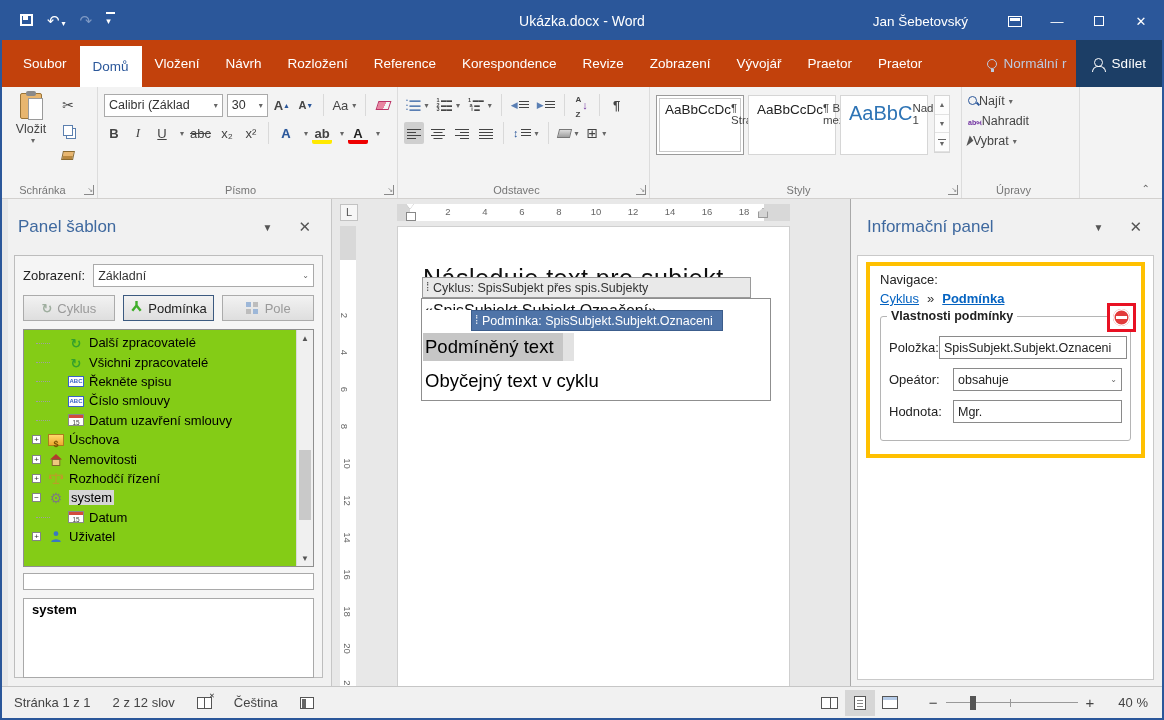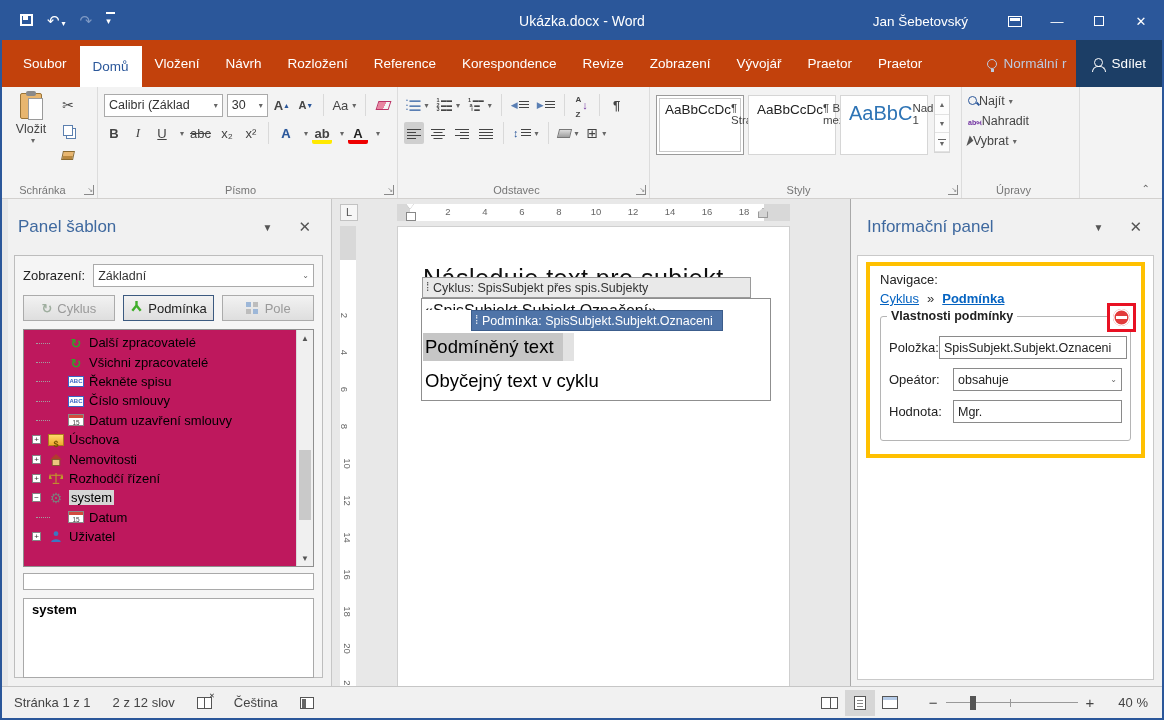--- a/index.html
+++ b/index.html
@@ -114,21 +114,21 @@
   .viewrow{display:flex;align-items:center;gap:8px;margin-bottom:8px;}
   .viewrow .lbl{font-size:13px;color:#222;}
   .view-combo{flex:1;height:23px;}
   .btnrow{display:flex;gap:8px;margin-bottom:8px;}
   .tplbtn{flex:1;height:26px;display:flex;align-items:center;justify-content:center;gap:5px;font-size:13px;color:#222;background:linear-gradient(#f2f2f2,#dedede);border:1px solid #ababab;}
   .tplbtn.disabled{color:#9a9a9a;}
   .tplbtn.primary{border:1px solid #3c5a80;}
   .bicon-cycle{color:#9fae9f;font-weight:bold;font-size:13px;}
   .bicon-field{width:5px;height:5px;background:#9db7d8;box-shadow:7px 0 0 #bdbdbd,0 7px 0 #bdbdbd,7px 7px 0 #9db7d8;margin:-7px 9px 0 0;display:inline-block;}
   
-  .treebox{position:relative;height:238px;background:#be185d;border:1px solid #8f8f8f;overflow:hidden;margin-bottom:6px;}
+  .treebox{position:relative;height:238px;background:#84cc16;border:1px solid #8f8f8f;overflow:hidden;margin-bottom:6px;}
   .treerows{position:absolute;left:2px;top:3px;right:18px;}
   .trow{display:flex;align-items:center;height:19.4px;font-size:13px;color:#000;position:relative;}
   .trow.lvl0{padding-left:6px;}
   .trow.lvl1{padding-left:26px;}
   .trow.lvl1::before{content:"";position:absolute;left:10px;top:50%;width:14px;border-top:1px dotted #a0a0a0;}
   .expander{width:9px;height:9px;border:1px solid #848484;background:#fff;font-size:9px;line-height:7px;text-align:center;color:#333;margin-right:4px;flex:0 0 9px;}
   .expander.hid{visibility:hidden;}
   .expander i{font-style:normal;font-size:8px;line-height:7px;display:block;}
   .ticon{width:16px;height:13px;margin:0 5px 0 3px;position:relative;flex:0 0 16px;text-align:center;}
   .ti-cycle::before{content:"↻";color:#35a02c;font-weight:bold;font-size:13px;line-height:13px;}

